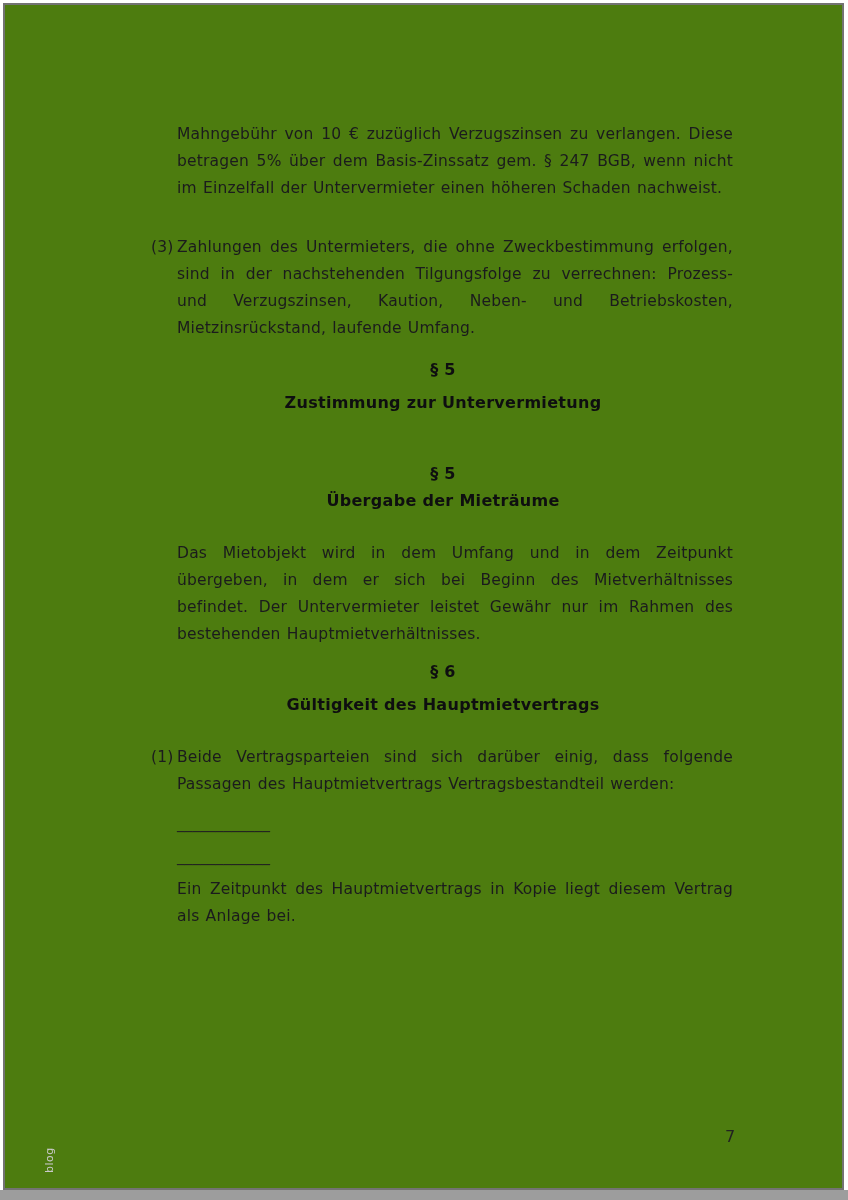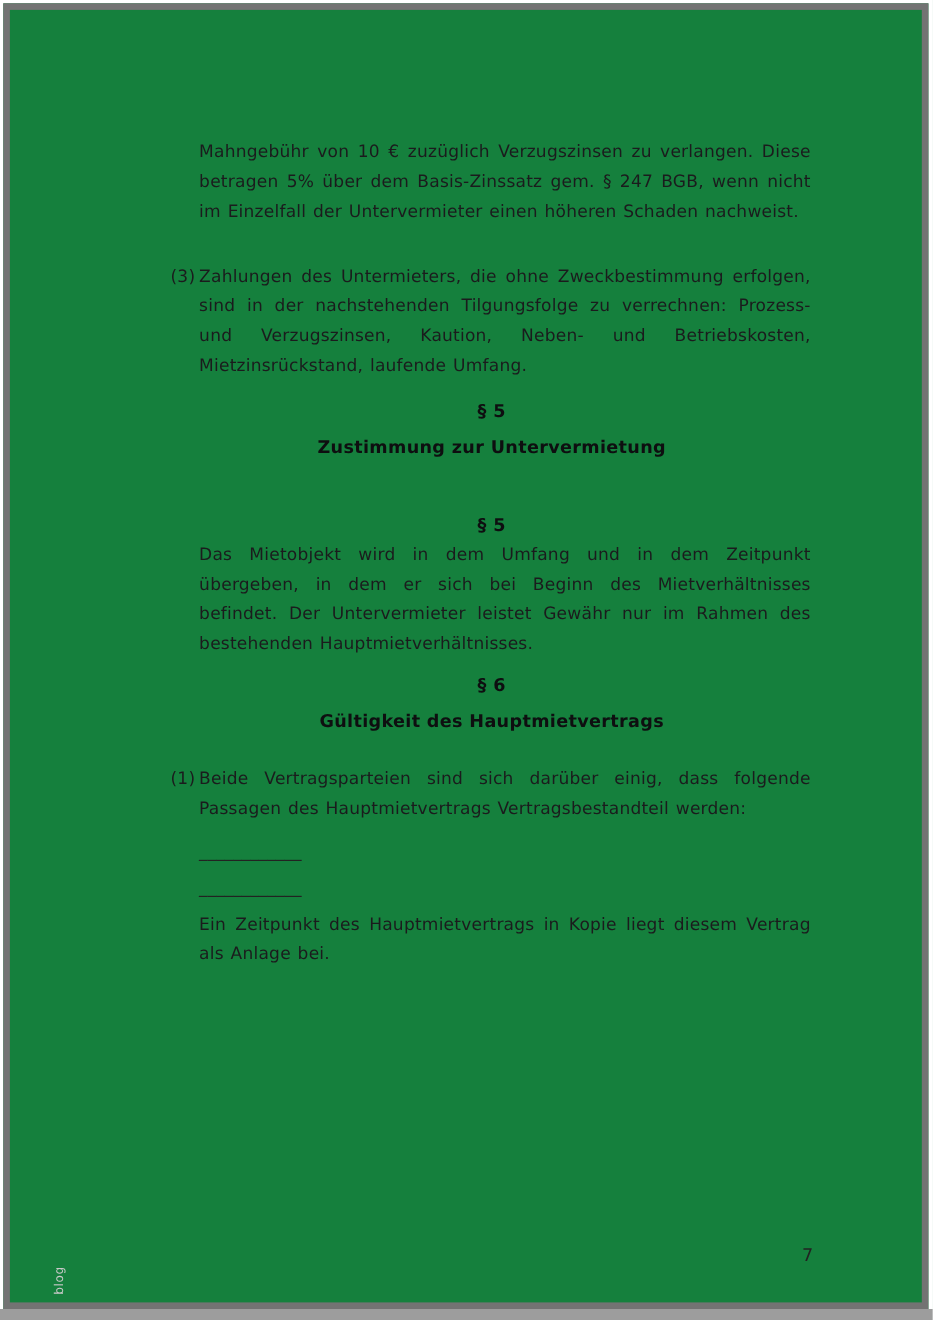--- a/index.html
+++ b/index.html
@@ -6,22 +6,22 @@
   html, body {
     width: 848px; height: 1200px;
     background: #ffffff;
     font-family: "DejaVu Sans", "Liberation Sans", sans-serif;
     overflow: hidden;
   }
   .viewport { position: relative; width: 848px; height: 1200px; }
   .page {
     position: absolute; left: 3px; top: 3px;
     width: 841px; height: 1187px;
-    background: #15803d;
-    border: 6px solid #737373;
+    background: #4d7c0f;
+    border: 2px solid #737373;
   }
   .bottom-bar {
     position: absolute; left: 0; top: 1190px;
     width: 848px; height: 10px;
     background: #9d9d9d;
   }
   .content {
     position: absolute; left: 172px; top: 116px; width: 556px;
     color: #1b1b1d;
     font-size: 15.5px;
@@ -77,20 +77,21 @@
 
       <div class="list gap-after-intro">
         <span class="marker">(3)</span>
         <p class="para">Zahlungen des Untermieters, die ohne Zweckbestimmung erfolgen, sind in der nachstehenden Tilgungsfolge zu verrechnen: Prozess- und Verzugszinsen, Kaution, Neben- und Betriebskosten, Mietzinsrückstand, laufende Umfang.</p>
       </div>
 
       <div class="heading h-s5a">§ 5</div>
       <div class="heading-title t-s5a">Zustimmung zur Untervermietung</div>
 
       <div class="heading h-s5b">§ 5</div>
+      <div class="heading-title t-s5b">Übergabe der Mieträume</div>
       <p class="para">Das Mietobjekt wird in dem Umfang und in dem Zeitpunkt übergeben, in dem er sich bei Beginn des Mietverhältnisses befindet. Der Untervermieter leistet Gewähr nur im Rahmen des bestehenden Hauptmietverhältnisses.</p>
 
       <div class="heading h-s6">§ 6</div>
       <div class="heading-title t-s6">Gültigkeit des Hauptmietvertrags</div>
 
       <div class="list gap-item1">
         <span class="marker">(1)</span>
         <p class="para">Beide Vertragsparteien sind sich darüber einig, dass folgende Passagen des Hauptmietvertrags Vertragsbestandteil werden:</p>
       </div>
 

